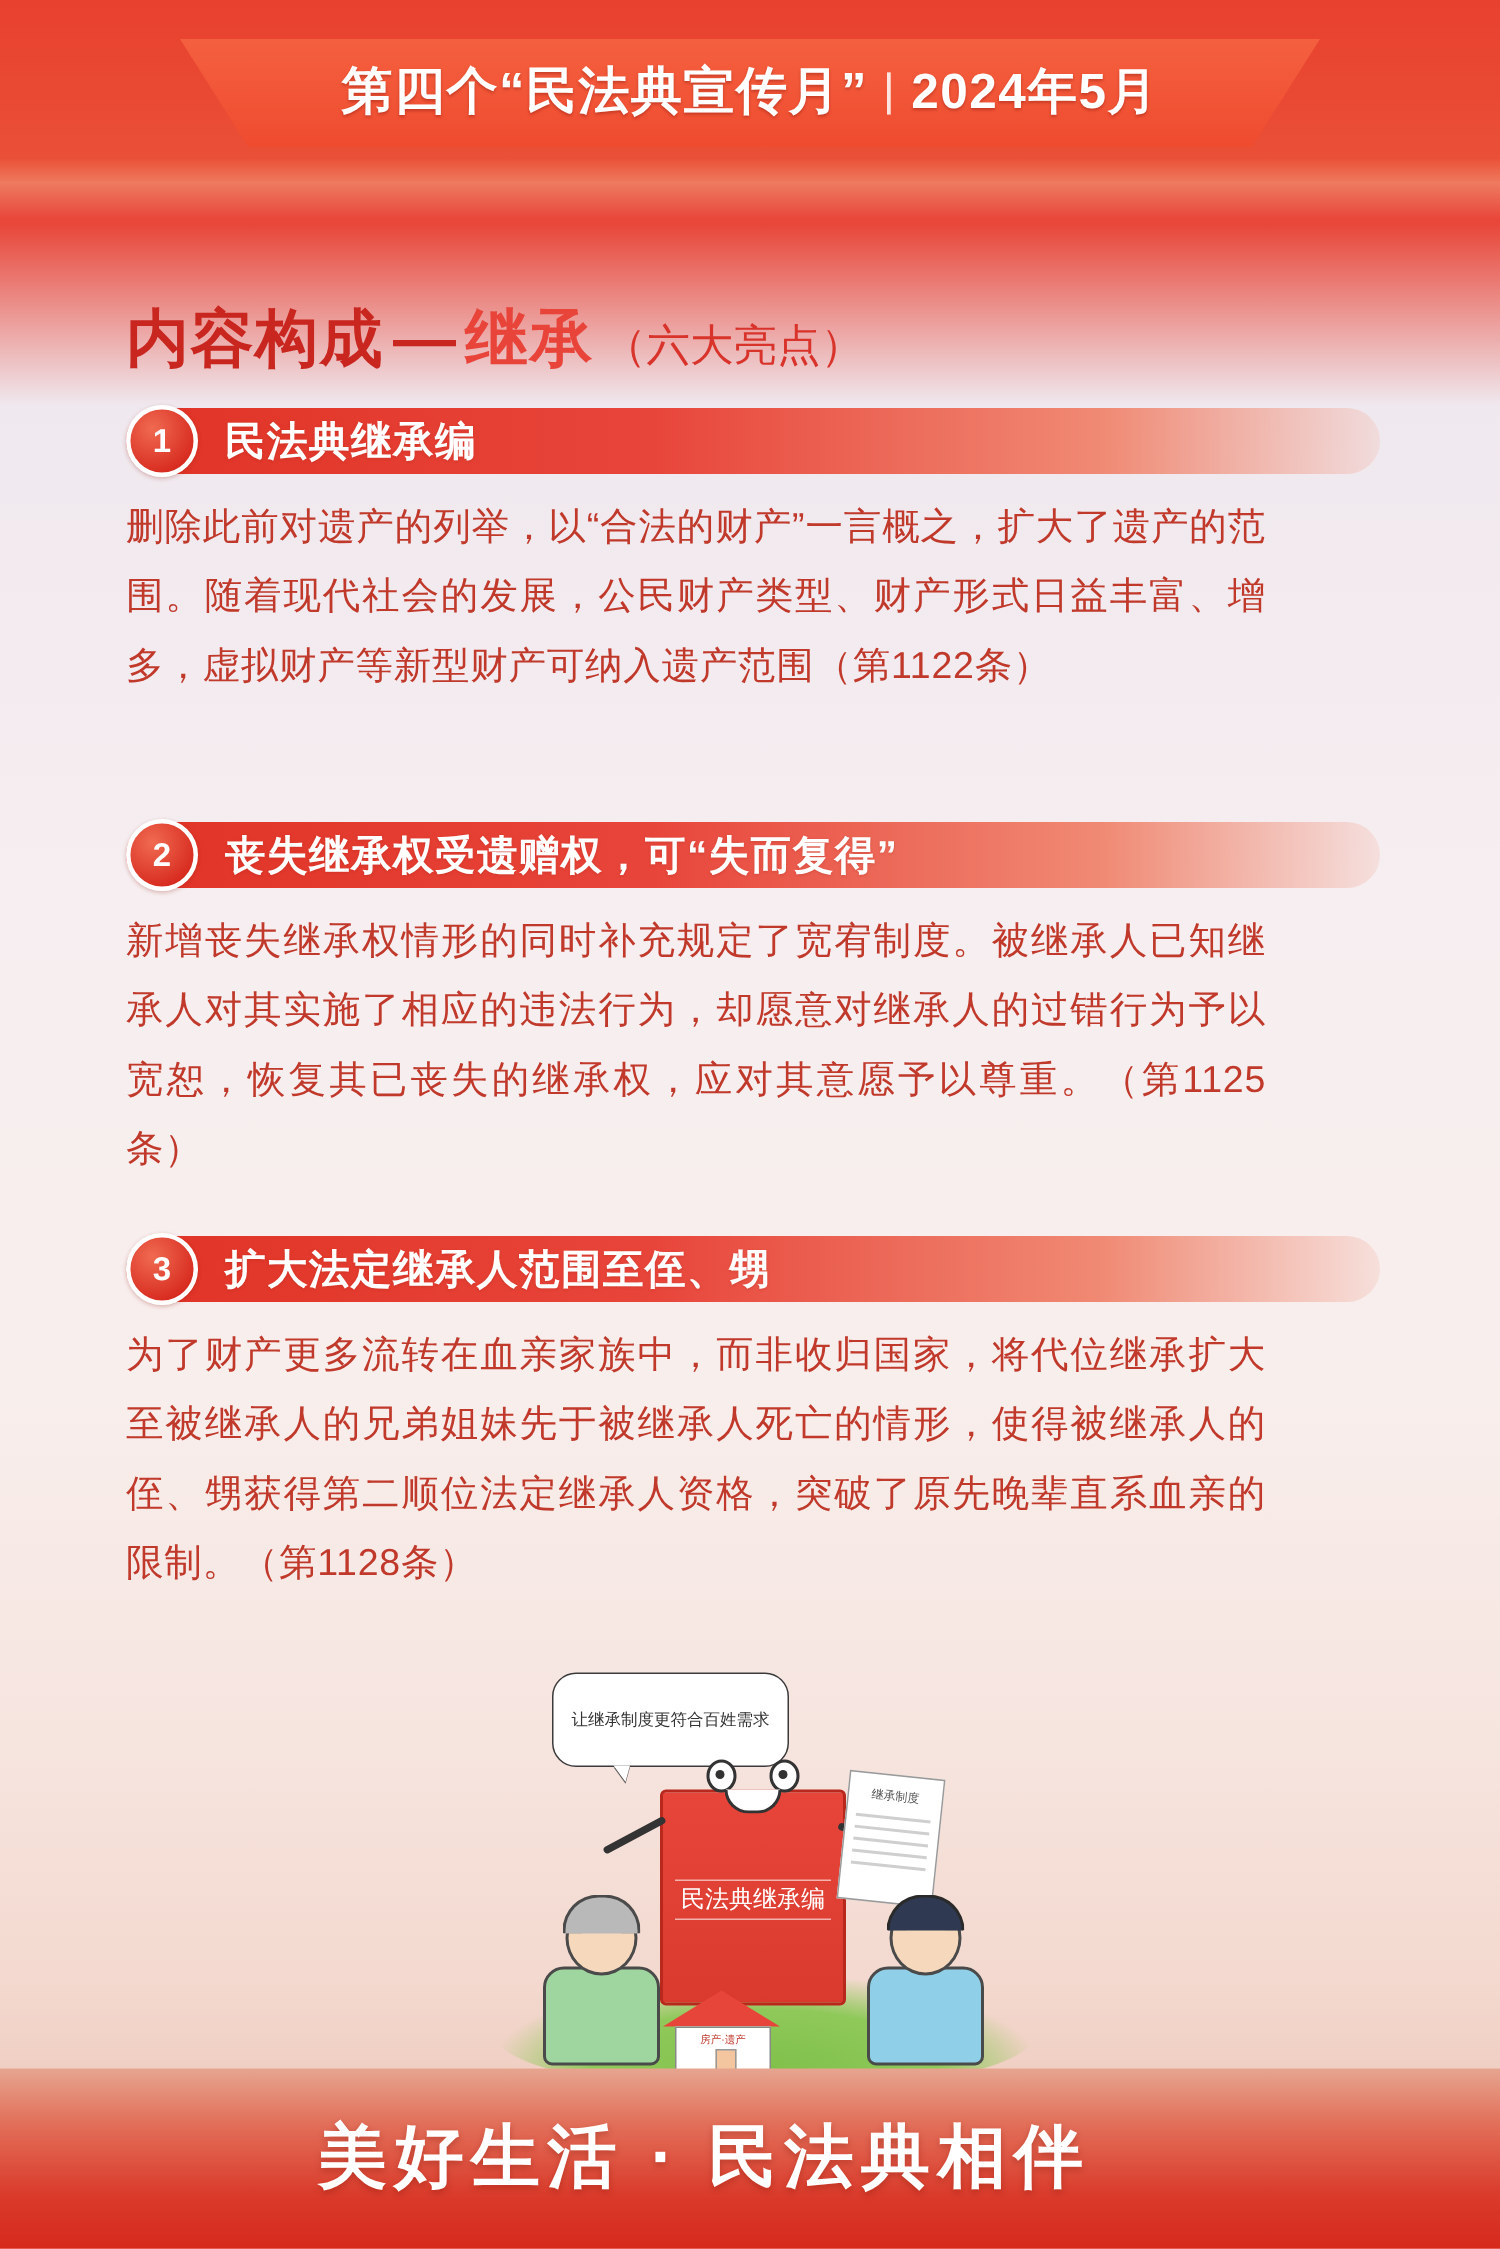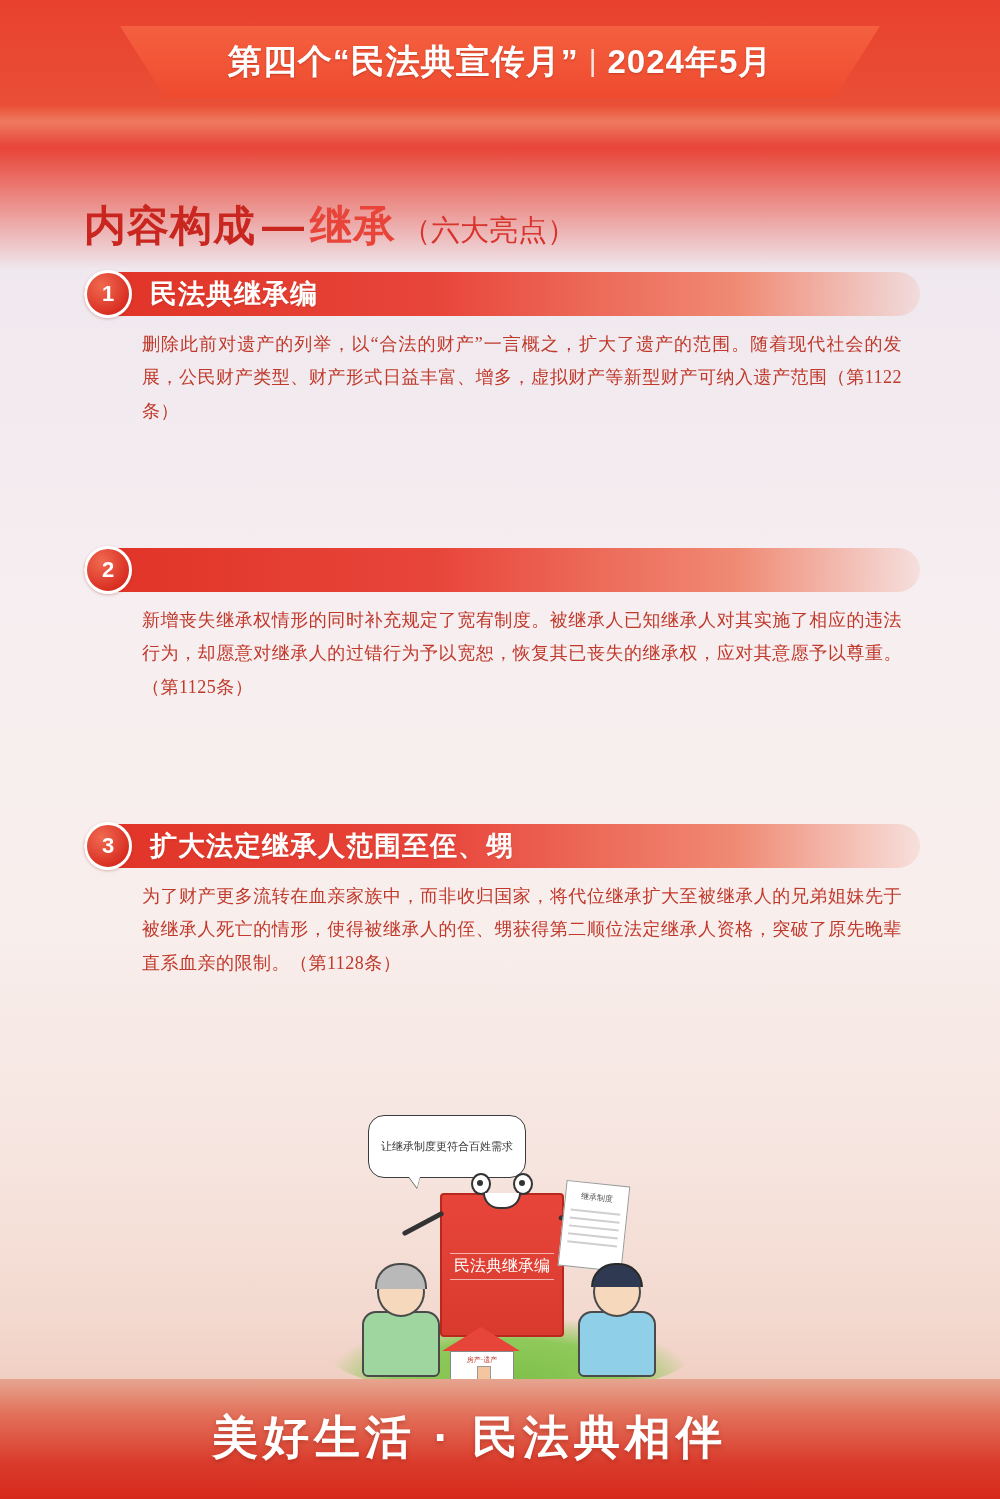--- a/index.html
+++ b/index.html
@@ -140,28 +140,26 @@
   .item-title {
     margin-left: 66px;
     color: #ffffff;
     font-size: 27px;
     font-weight: bold;
     letter-spacing: 1px;
     text-shadow: 0 1px 2px rgba(150,30,20,0.25);
   }
   .item-body {
     margin-top: 12px;
-    margin-left: 58px;
     width: 760px;
     color: #c0392b;
-    font-size: 18px;
+    font-size: 25px;
     line-height: 1.85;
     letter-spacing: 0.5px;
     text-align: justify;
-    font-family: Liberation Serif, serif;
   }
   
   .illus {
     position: absolute;
     left: 330px;
     top: 1105px;
     width: 360px;
     height: 300px;
   }
   .bubble {
@@ -425,20 +423,21 @@
     <div class="item-bar">
       <div class="item-num">1</div>
       <div class="item-title">民法典继承编</div>
     </div>
     <div class="item-body">删除此前对遗产的列举，以“合法的财产”一言概之，扩大了遗产的范围。随着现代社会的发展，公民财产类型、财产形式日益丰富、增多，虚拟财产等新型财产可纳入遗产范围（第1122条）</div>
   </div>
 
   <div class="item" style="top: 548px;">
     <div class="item-bar">
       <div class="item-num">2</div>
+      <div class="item-title">丧失继承权受遗赠权，可“失而复得”</div>
     </div>
     <div class="item-body">新增丧失继承权情形的同时补充规定了宽宥制度。被继承人已知继承人对其实施了相应的违法行为，却愿意对继承人的过错行为予以宽恕，恢复其已丧失的继承权，应对其意愿予以尊重。（第1125条）</div>
   </div>
 
   <div class="item" style="top: 824px;">
     <div class="item-bar">
       <div class="item-num">3</div>
       <div class="item-title">扩大法定继承人范围至侄、甥</div>
     </div>
     <div class="item-body">为了财产更多流转在血亲家族中，而非收归国家，将代位继承扩大至被继承人的兄弟姐妹先于被继承人死亡的情形，使得被继承人的侄、甥获得第二顺位法定继承人资格，突破了原先晚辈直系血亲的限制。（第1128条）</div>

